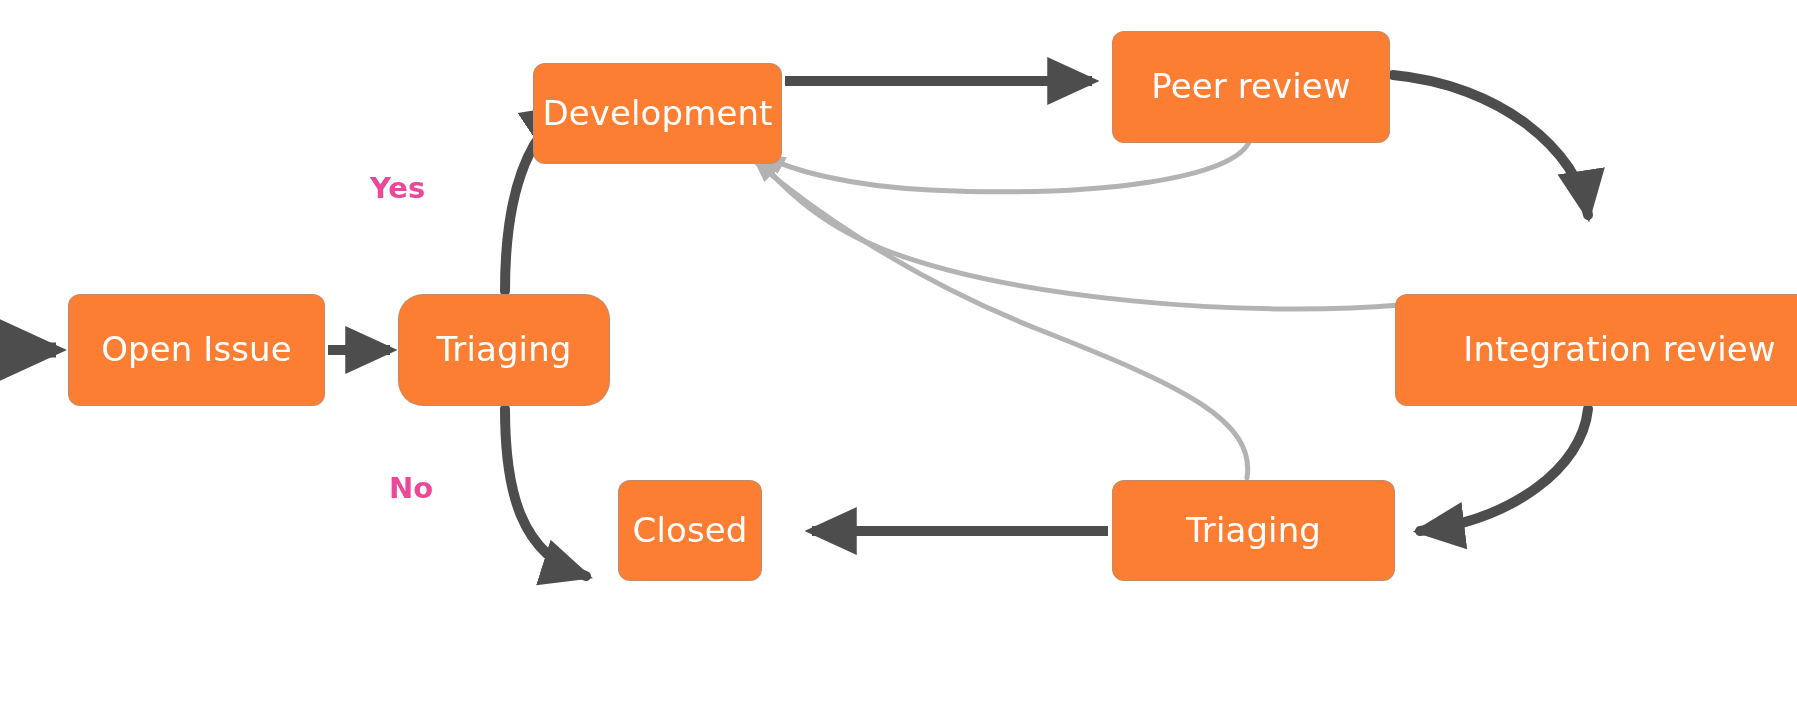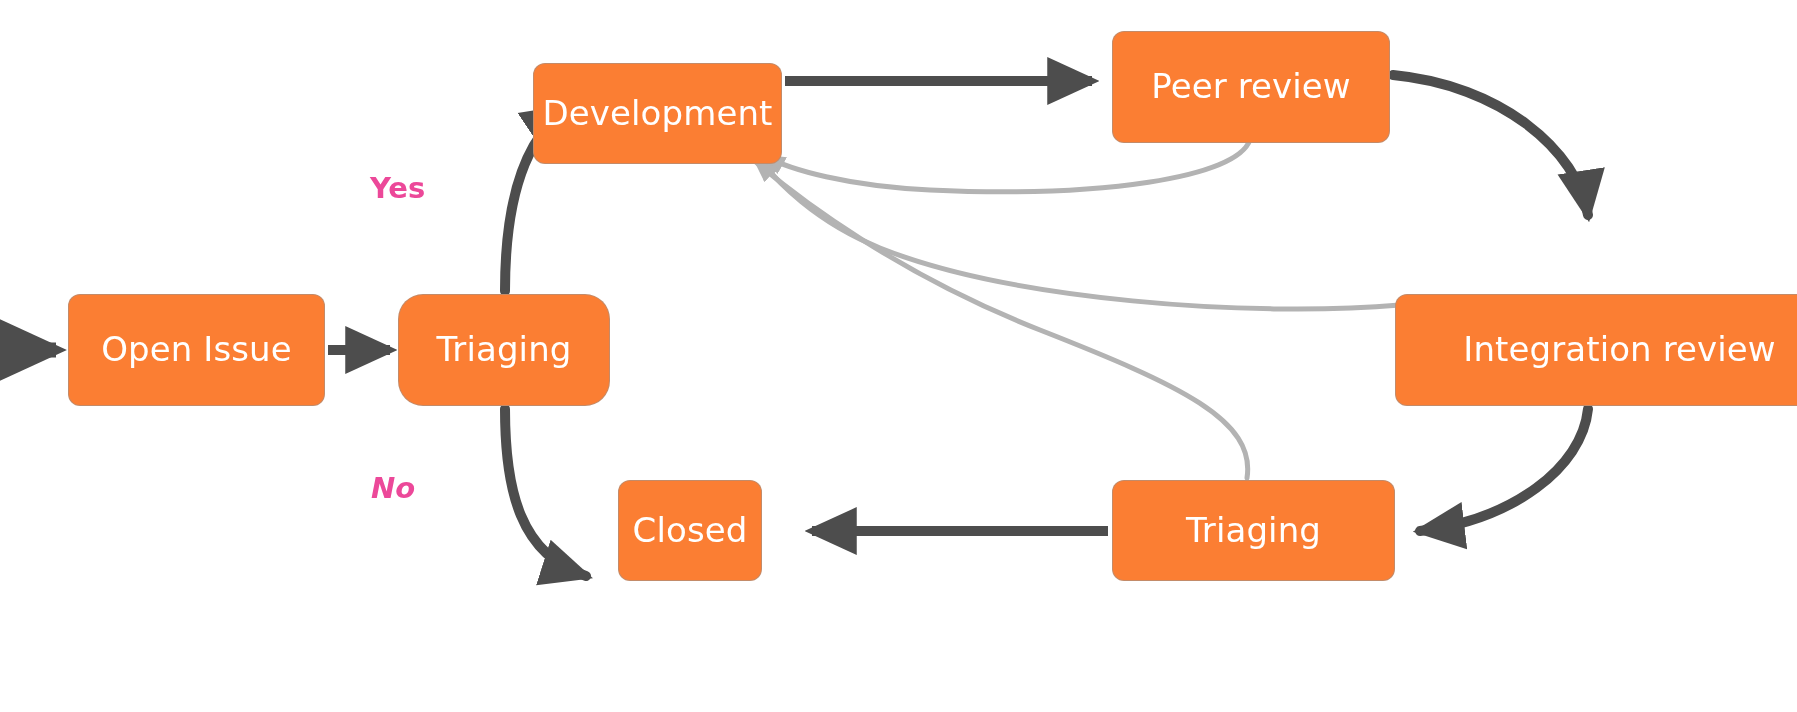--- a/index.html
+++ b/index.html
@@ -62,21 +62,21 @@
   #node-open-issue        { left: 68px;   top: 294px; width: 257px; height: 112px; }
   #node-triaging          { left: 398px;  top: 294px; width: 212px; height: 112px; border-radius: 25px; }
   #node-development       { left: 533px;  top: 31px;  width: 249px; height: 101px; margin-top: 32px; }
   #node-peer-review       { left: 1112px; top: 31px;  width: 278px; height: 112px; }
   #node-integration-review{ left: 1395px; top: 294px; width: 449px; height: 112px; }
   #node-testing           { left: 1112px; top: 480px; width: 283px; height: 101px; }
   #node-closed            { left: 618px;  top: 480px; width: 144px; height: 101px; }
 
   
   #label-yes { left: 370px; top: 146px; }
-  #label-no  { left: 371px; top: 446px; font-style: italic; }
+  #label-no  { left: 389px; top: 446px; }
 </style>
 </head>
 <body>
 
 <div id="diagram-root">
 
   <svg id="edge-layer" viewBox="0 0 1797 712" width="1797" height="712" xmlns="http://www.w3.org/2000/svg">
     <defs>
       <marker id="arrow-dark" viewBox="0 0 10 10" refX="8.6" refY="5" markerWidth="5.2" markerHeight="5.2" orient="auto-start-reverse">
         <path d="M 0 0.4 L 10 5 L 0 9.6 z" fill="#4D4D4D"></path>

